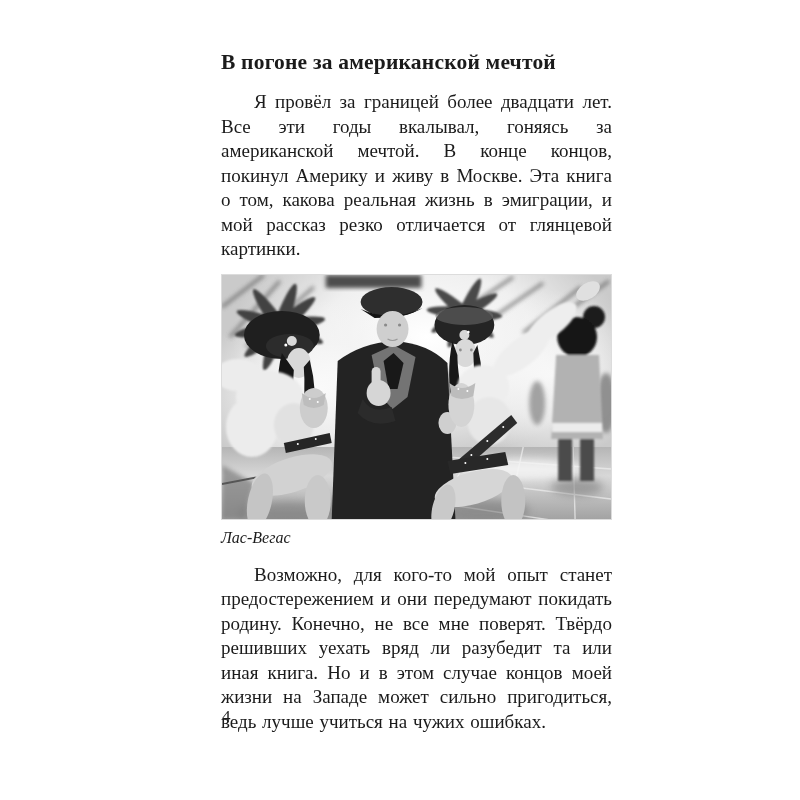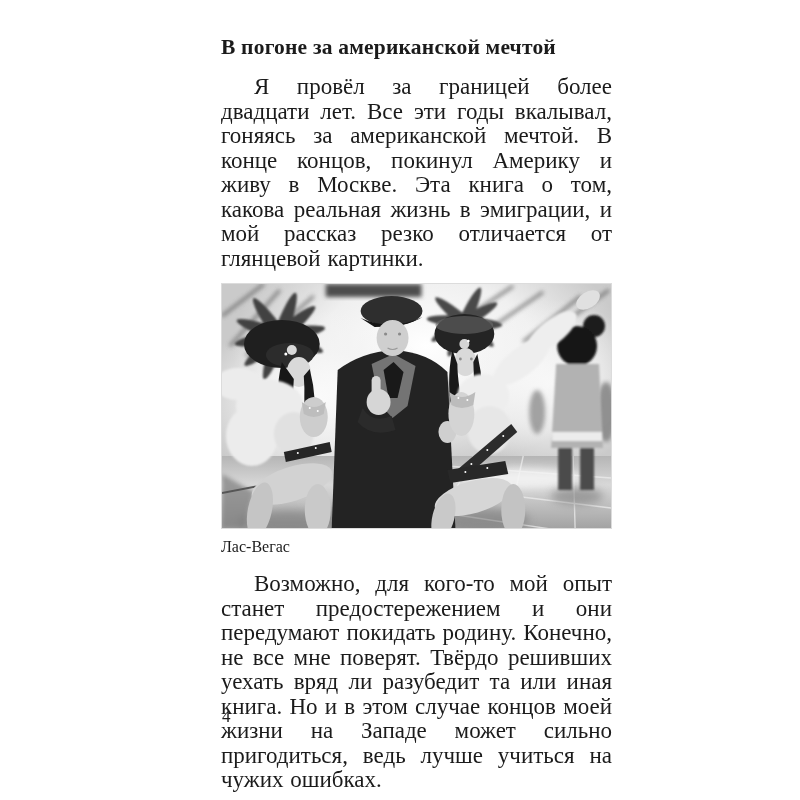--- a/index.html
+++ b/index.html
@@ -10,51 +10,52 @@
     color: #1b1b1b;
     overflow: hidden;
   }
   .page {
     position: relative;
     width: 800px; height: 800px;
     background: #ffffff;
   }
   .content {
     position: absolute;
-    left: 221px; top: 0;
+    left: 221px; top: 15px;
     width: 391px;
   }
   .title {
     font-size: 21.5px;
     line-height: 26px;
     font-weight: bold;
     margin: 34px 0 0 0;
     letter-spacing: 0.2px;
   }
   .body-text {
-    font-size: 23px;
+    font-size: 19px;
     line-height: 24.5px;
     text-align: justify;
     text-indent: 33px;
     margin: 15px 0 0 0;
     word-spacing: 1px;
   }
   figure.photo-figure {
     margin: 12px 0 0 0;
     padding: 0;
   }
   .photo {
     width: 391px; height: 246px;
     border: 1px solid #dcdcdc;
     box-sizing: border-box;
     overflow: hidden;
     background: #c9c9c9;
   }
   .photo svg { display: block; width: 100%; height: 100%; }
   figcaption.caption {
+    font-style: italic;
     font-size: 16px;
     line-height: 20px;
     margin-top: 8px;
   }
   .page-number {
     position: absolute;
     left: 222px; top: 707px;
     font-size: 17px;
   }
 </style>

